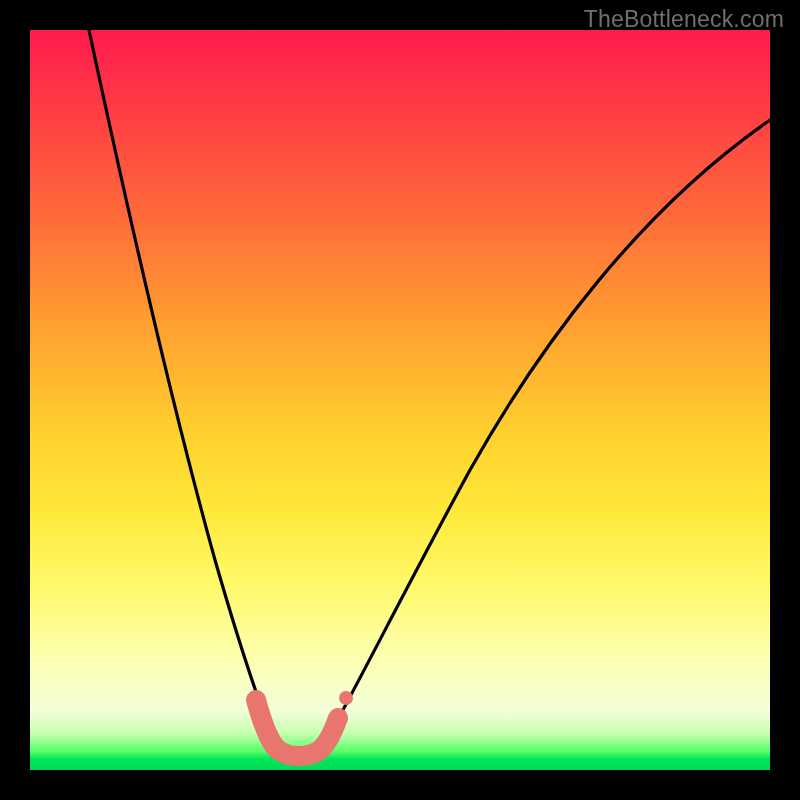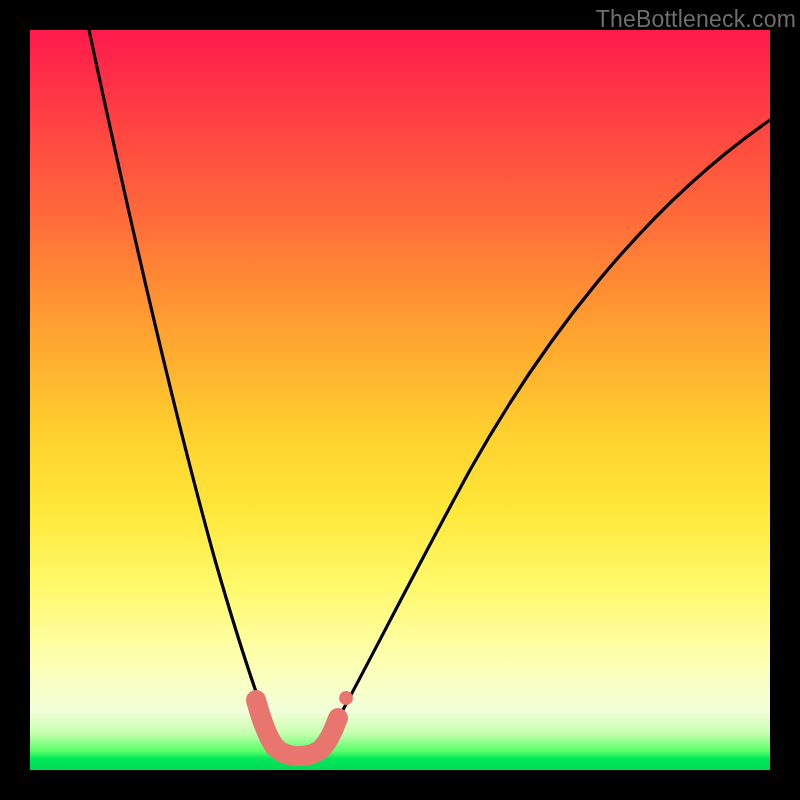--- a/index.html
+++ b/index.html
@@ -39,21 +39,21 @@
       #f3ffda 92%,
       #c8ffb0 95%,
       #57ff66 97.5%,
       #00e85a 98.5%,
       #00db55 100%
     );
   }
   .watermark {
     position: absolute;
     top: 6px;
-    right: 4px;
+    right: 16px;
     color: #6f6f6f;
     font-size: 23px;
     font-weight: 500;
     letter-spacing: 0.2px;
     user-select: none;
   }
   svg.curves {
     position: absolute;
     top: 0;
     left: 0;

